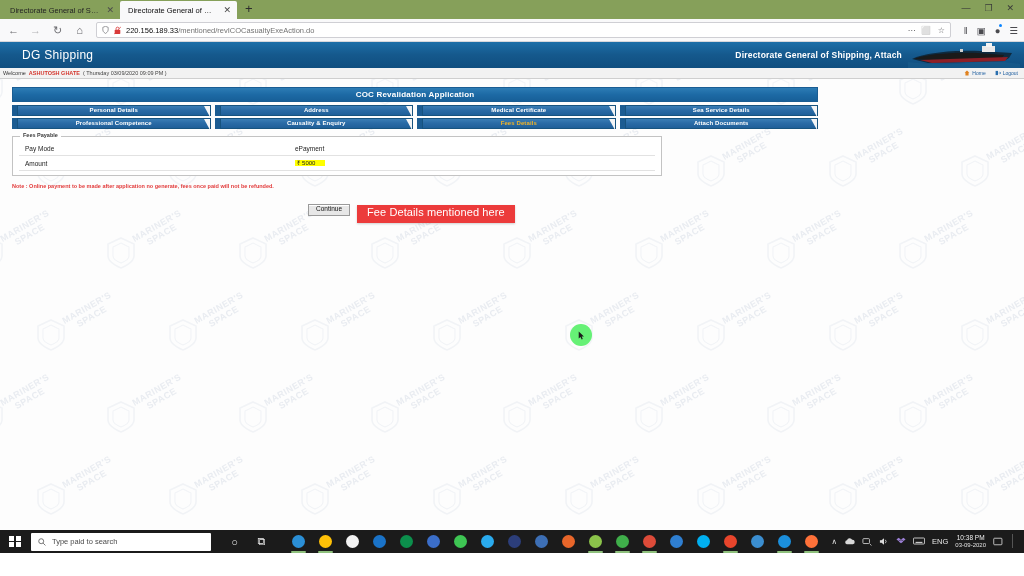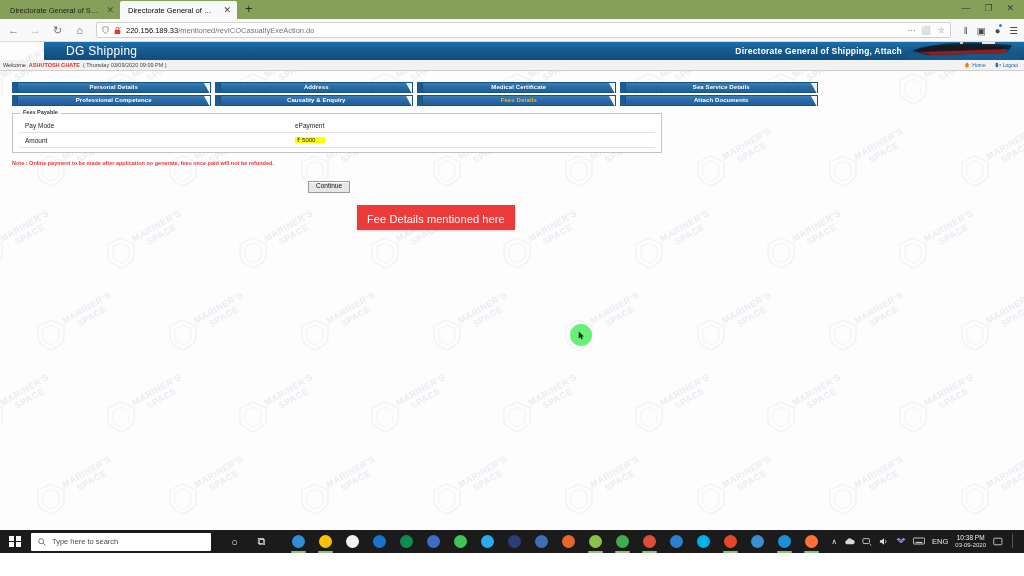--- a/index.html
+++ b/index.html
@@ -64,23 +64,23 @@
     position: absolute; transform: rotate(-30deg); color: #e9ecf1;
     font-size: 9px; font-weight: bold; letter-spacing: .5px; line-height: 1.15;
     text-align: center; white-space: pre;
   }
   .wm-shape {
     position: absolute; width: 30px; height: 34px; opacity: .5;
     color: #e6eaf0;
   }
 
   .site-header {
-    position: relative; z-index: 2; height: 18px;
+    position: relative; z-index: 2; height: 26px;
     background: linear-gradient(180deg,#1d6fa8 0%, #15598d 48%, #104e7f 100%);
-    display: flex; align-items: center; overflow: hidden; margin-left: 44px;
+    display: flex; align-items: center; overflow: hidden;
   }
   .site-header .brand {
     font-size: 12px; color: #fff; margin-left: 22px; letter-spacing: .3px; font-weight: 400;
   }
   .site-header .dept {
     margin-left: auto; margin-right: 122px; font-size: 8.5px; color: #fff; font-weight: bold;
     letter-spacing: .2px;
   }
   .ship {
     position: absolute; right: 4px; bottom: 0px; width: 112px; height: 26px;
@@ -155,21 +155,21 @@
   .btn-continue {
     font-family: "Liberation Sans", sans-serif;
     font-size: 6.5px; color: #111; background: #e7e7e7;
     border: 1px solid #9a9a9a; padding: 1px 7px 2px 7px; line-height: 1;
     box-shadow: inset 0 1px 0 #fff;
   }
 
   .annot {
     position: absolute; left: 357px; top: 163px; z-index: 6;
     background: #ec3b3b; color: #ffffff; font-size: 11px;
-    padding: 8px 10px 5px 10px; letter-spacing: .1px;
+    padding: 1px 10px 5px 10px; letter-spacing: .1px;
     box-shadow: 0 1px 2px rgba(0,0,0,.18);
   }
 
   .cursor-ring {
     position: absolute; left: 570px; top: 282px; width: 22px; height: 22px;
     border-radius: 50%; background: #66f176; z-index: 7;
     display: flex; align-items: center; justify-content: center;
   }
   .cursor-ring .ptr { width: 7px; height: 9px; }
 
@@ -603,20 +603,21 @@
                 <path d="M6 5 L9.5 5 M8 3.3 L9.8 5 L8 6.7" stroke="#2a6fae" stroke-width="1" fill="none"></path>
               </svg>
           </span>
           <span>Logout</span>
         </span>
       </span>
     </div>
 
     <div class="content">
 
+      <div class="title-bar">COC Revalidation Application</div>
 
       <div class="tabs-wrap">
         <div class="tabs-row">
           <div class="tab-cell">
             <span class="notch"></span>
             <span class="tab-btn">Personal Details</span>
           </div>
           <div class="tab-cell">
             <span class="notch"></span>
             <span class="tab-btn">Address</span>
@@ -689,21 +690,21 @@
           <i></i>
           <i></i>
           <i></i>
         </span>
     </div>
     <div class="search-box">
       <svg width="8" height="8" viewBox="0 0 10 10">
           <circle cx="4" cy="4" r="3.1" fill="none" stroke="#555" stroke-width="1"></circle>
           <line x1="6.4" y1="6.4" x2="9.3" y2="9.3" stroke="#555" stroke-width="1"></line>
         </svg>
-      <span class="stxt">Type here to search</span>
+      <span class="stxt">Type paid to search</span>
     </div>
 
     <div class="tb-icons" id="tb-sys">
         <div class="tb">
           <span style="color: rgb(233, 233, 233); font-size: 11px;">○</span>
         </div>
         <div class="tb">
           <span style="color: rgb(233, 233, 233); font-size: 11px;">⧉</span>
         </div>
       </div>

